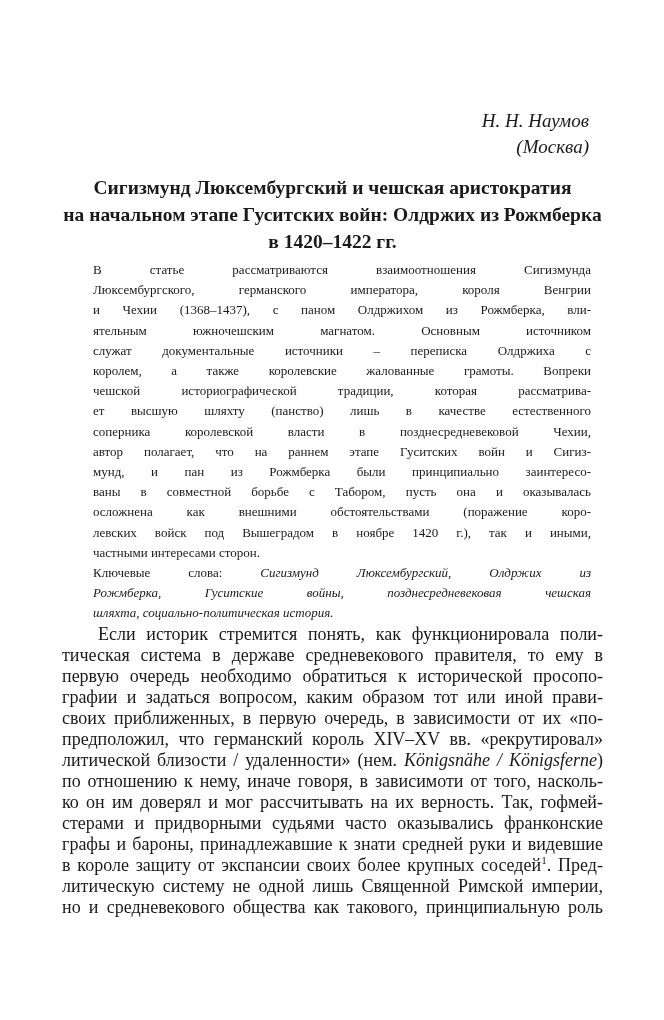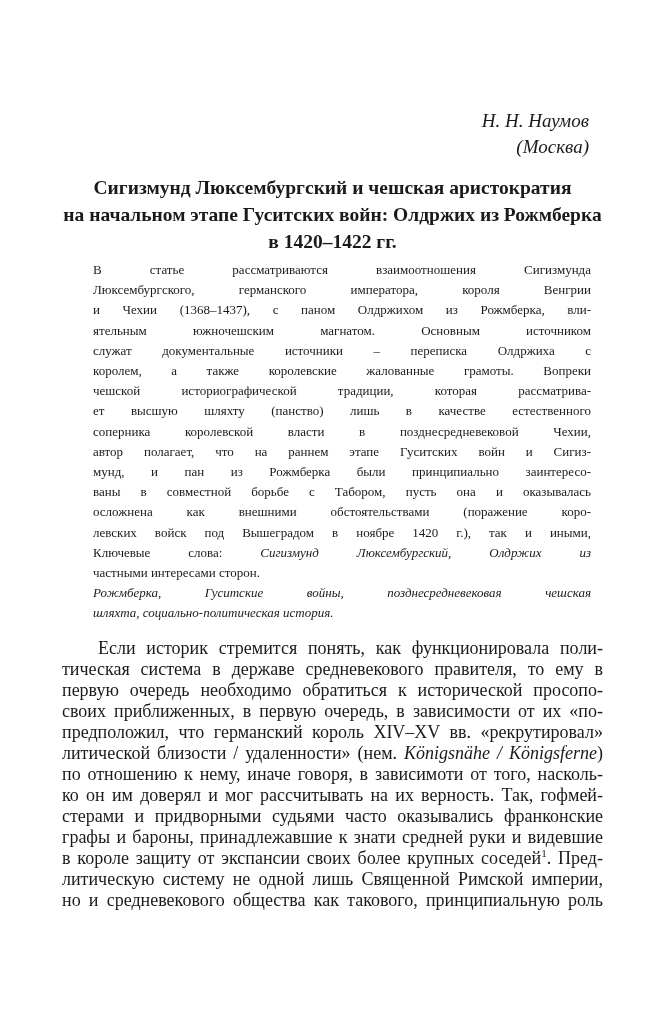--- a/index.html
+++ b/index.html
@@ -21,21 +21,20 @@
     margin-top:14px;
     text-align:center;font-weight:bold;
     font-size:19.5px;line-height:27px;
   }
   .title-block .line{text-align:center;text-align-last:center;}
   .abstract-block{
     margin:5px 12px 0 31px;
     font-size:13px;line-height:20.2px;
   }
   .body-block{
-    margin-top:14px;
     font-size:18px;line-height:21px;
   }
   .line{
     text-align:justify;
     text-align-last:justify;
     text-justify:inter-word;
     white-space:normal;
   }
   .line.last{text-align-last:left;}
   .line.indent{text-indent:36px;}
@@ -67,30 +66,31 @@
         <div class="line"><span>служат документальные источники – переписка Олдржиха с</span></div>
         <div class="line"><span>королем, а также королевские жалованные грамоты. Вопреки</span></div>
         <div class="line"><span>чешской историографической традиции, которая рассматрива-</span></div>
         <div class="line"><span>ет высшую шляхту (панство) лишь в качестве естественного</span></div>
         <div class="line"><span>соперника королевской власти в позднесредневековой Чехии,</span></div>
         <div class="line"><span>автор полагает, что на раннем этапе Гуситских войн и Сигиз-</span></div>
         <div class="line"><span>мунд, и пан из Рожмберка были принципиально заинтересо-</span></div>
         <div class="line"><span>ваны в совместной борьбе с Табором, пусть она и оказывалась</span></div>
         <div class="line"><span>осложнена как внешними обстоятельствами (поражение коро-</span></div>
         <div class="line"><span>левских войск под Вышеградом в ноябре 1420 г.), так и иными,</span></div>
+        <div class="line last"><span>частными интересами сторон.</span></div>
         <div class="line"><span>Ключевые слова: </span><span class="it">Сигизмунд Люксембургский, Олдржих из</span></div>
-        <div class="line last"><span>частными интересами сторон.</span></div>
         <div class="line"><span class="it">Рожмберка, Гуситские войны, позднесредневековая чешская</span></div>
         <div class="line last"><span class="it">шляхта, социально-политическая история.</span></div>
       </div>
 
     <div class="body-block">
         <div class="line indent"><span>Если историк стремится понять, как функционировала поли-</span></div>
         <div class="line"><span>тическая система в державе средневекового правителя, то ему в</span></div>
         <div class="line"><span>первую очередь необходимо обратиться к исторической просопо-</span></div>
+        <div class="line"><span>графии и задаться вопросом, каким образом тот или иной прави-</span></div>
         <div class="line"><span>своих приближенных, в первую очередь, в зависимости от их «по-</span></div>
         <div class="line"><span>предположил, что германский король XIV–XV вв. «рекрутировал»</span></div>
         <div class="line"><span>литической близости / удаленности» (нем. </span><span class="it">Königsnähe / Königsferne</span><span>)</span></div>
         <div class="line"><span>по отношению к нему, иначе говоря, в зависимоти от того, насколь-</span></div>
         <div class="line"><span>ко он им доверял и мог рассчитывать на их верность. Так, гофмей-</span></div>
         <div class="line"><span>стерами и придворными судьями часто оказывались франконские</span></div>
         <div class="line"><span>графы и бароны, принадлежавшие к знати средней руки и видевшие</span></div>
         <div class="line"><span>в короле защиту от экспансии своих более крупных соседей</span><sup>1</sup><span>. Пред-</span></div>
         <div class="line"><span>литическую систему не одной лишь Священной Римской империи,</span></div>
         <div class="line"><span>но и средневекового общества как такового, принципиальную роль</span></div>

